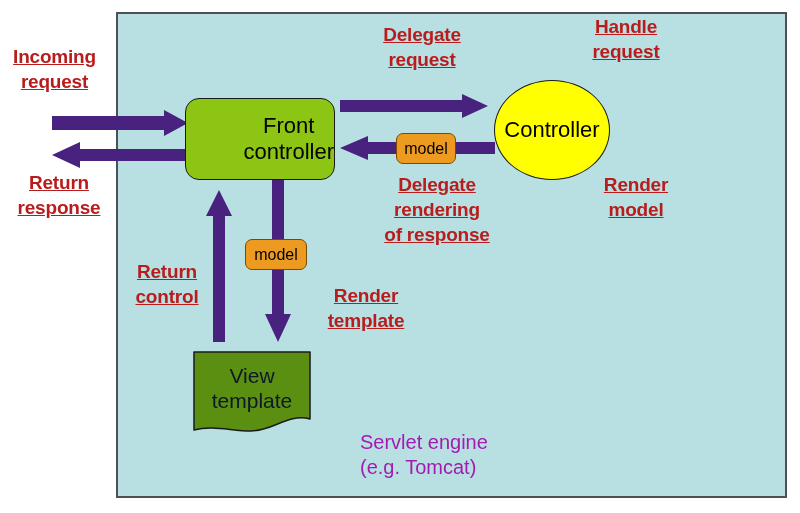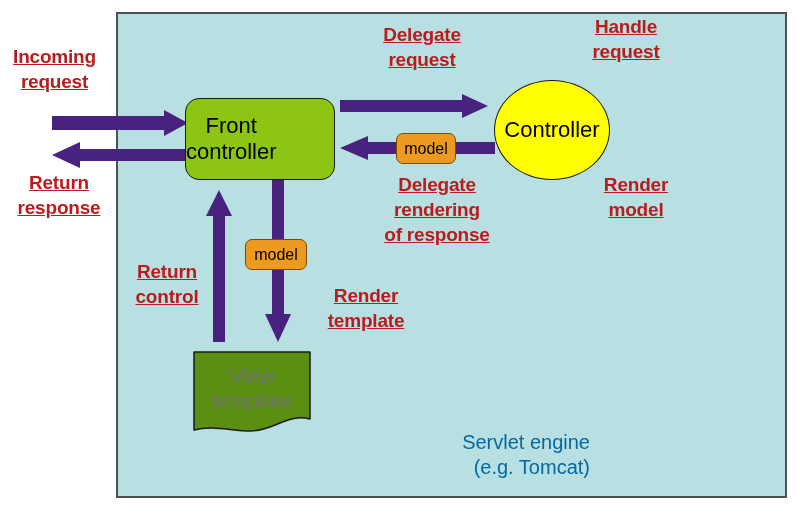--- a/index.html
+++ b/index.html
@@ -37,43 +37,43 @@
     font-weight: bold;
     font-size: 19px;
     line-height: 25px;
     text-align: center;
     white-space: pre-line;
     letter-spacing: -0.2px;
     text-decoration: underline;
   }
   .plainlabel {
     position: absolute;
-    color: #0369a1;
+    color: #a21caf;
     font-family: "Liberation Sans", sans-serif;
     font-weight: normal;
     font-size: 20px;
     line-height: 25px;
-    text-align: right;
+    text-align: left;
     white-space: pre-line;
   }
 
   
   #front-controller {
     position: absolute;
     left: 185px;
     top: 98px;
     width: 150px;
     height: 82px;
     background: #8cc513;
     border: 1.5px solid #1a1a1a;
     border-radius: 14px;
     box-sizing: border-box;
     display: flex;
     align-items: center;
-    justify-content: flex-start;
+    justify-content: flex-end;
   }
   #front-controller .node-text {
     color: #000;
     font-size: 22px;
     line-height: 26px;
     text-align: center;
     white-space: pre-line;
   }
 
   #controller-circle {
@@ -102,21 +102,21 @@
     top: 351px;
     width: 118px;
     height: 82px;
   }
   #view-template svg { display: block; }
   #view-template .node-text {
     position: absolute;
     left: 0;
     top: 12px;
     width: 118px;
-    color: #737373;
+    color: #0f172a;
     font-size: 21px;
     line-height: 25px;
     text-align: center;
     white-space: pre-line;
   }
 
   
   .model-badge {
     position: absolute;
     background: #ed9b20;

